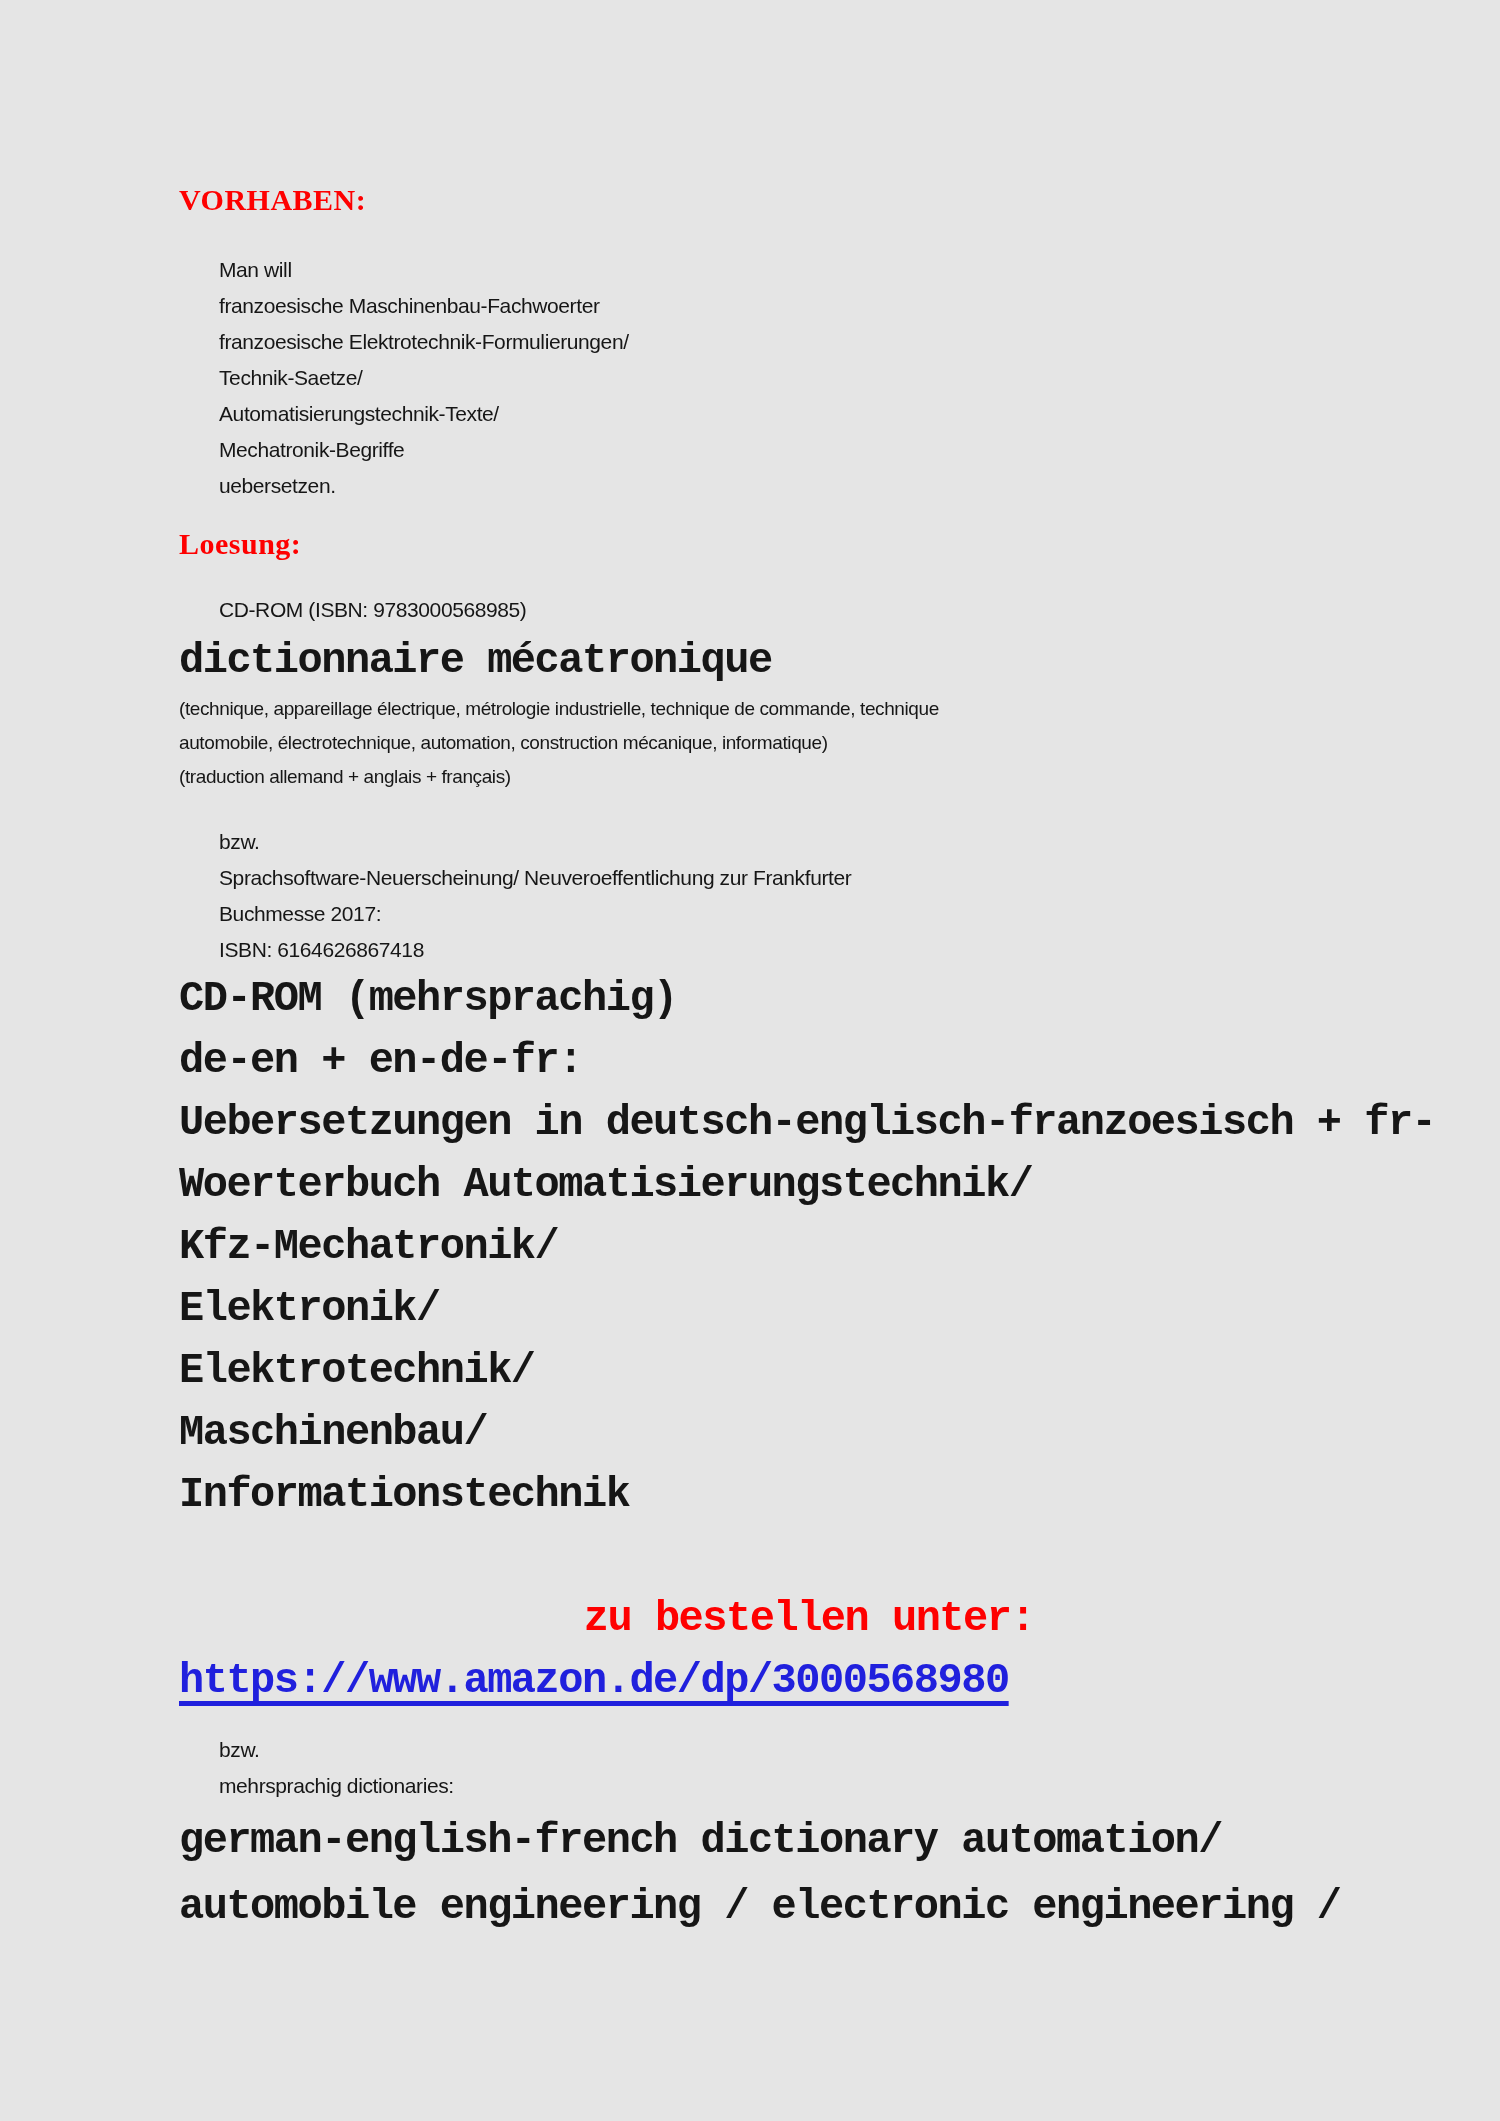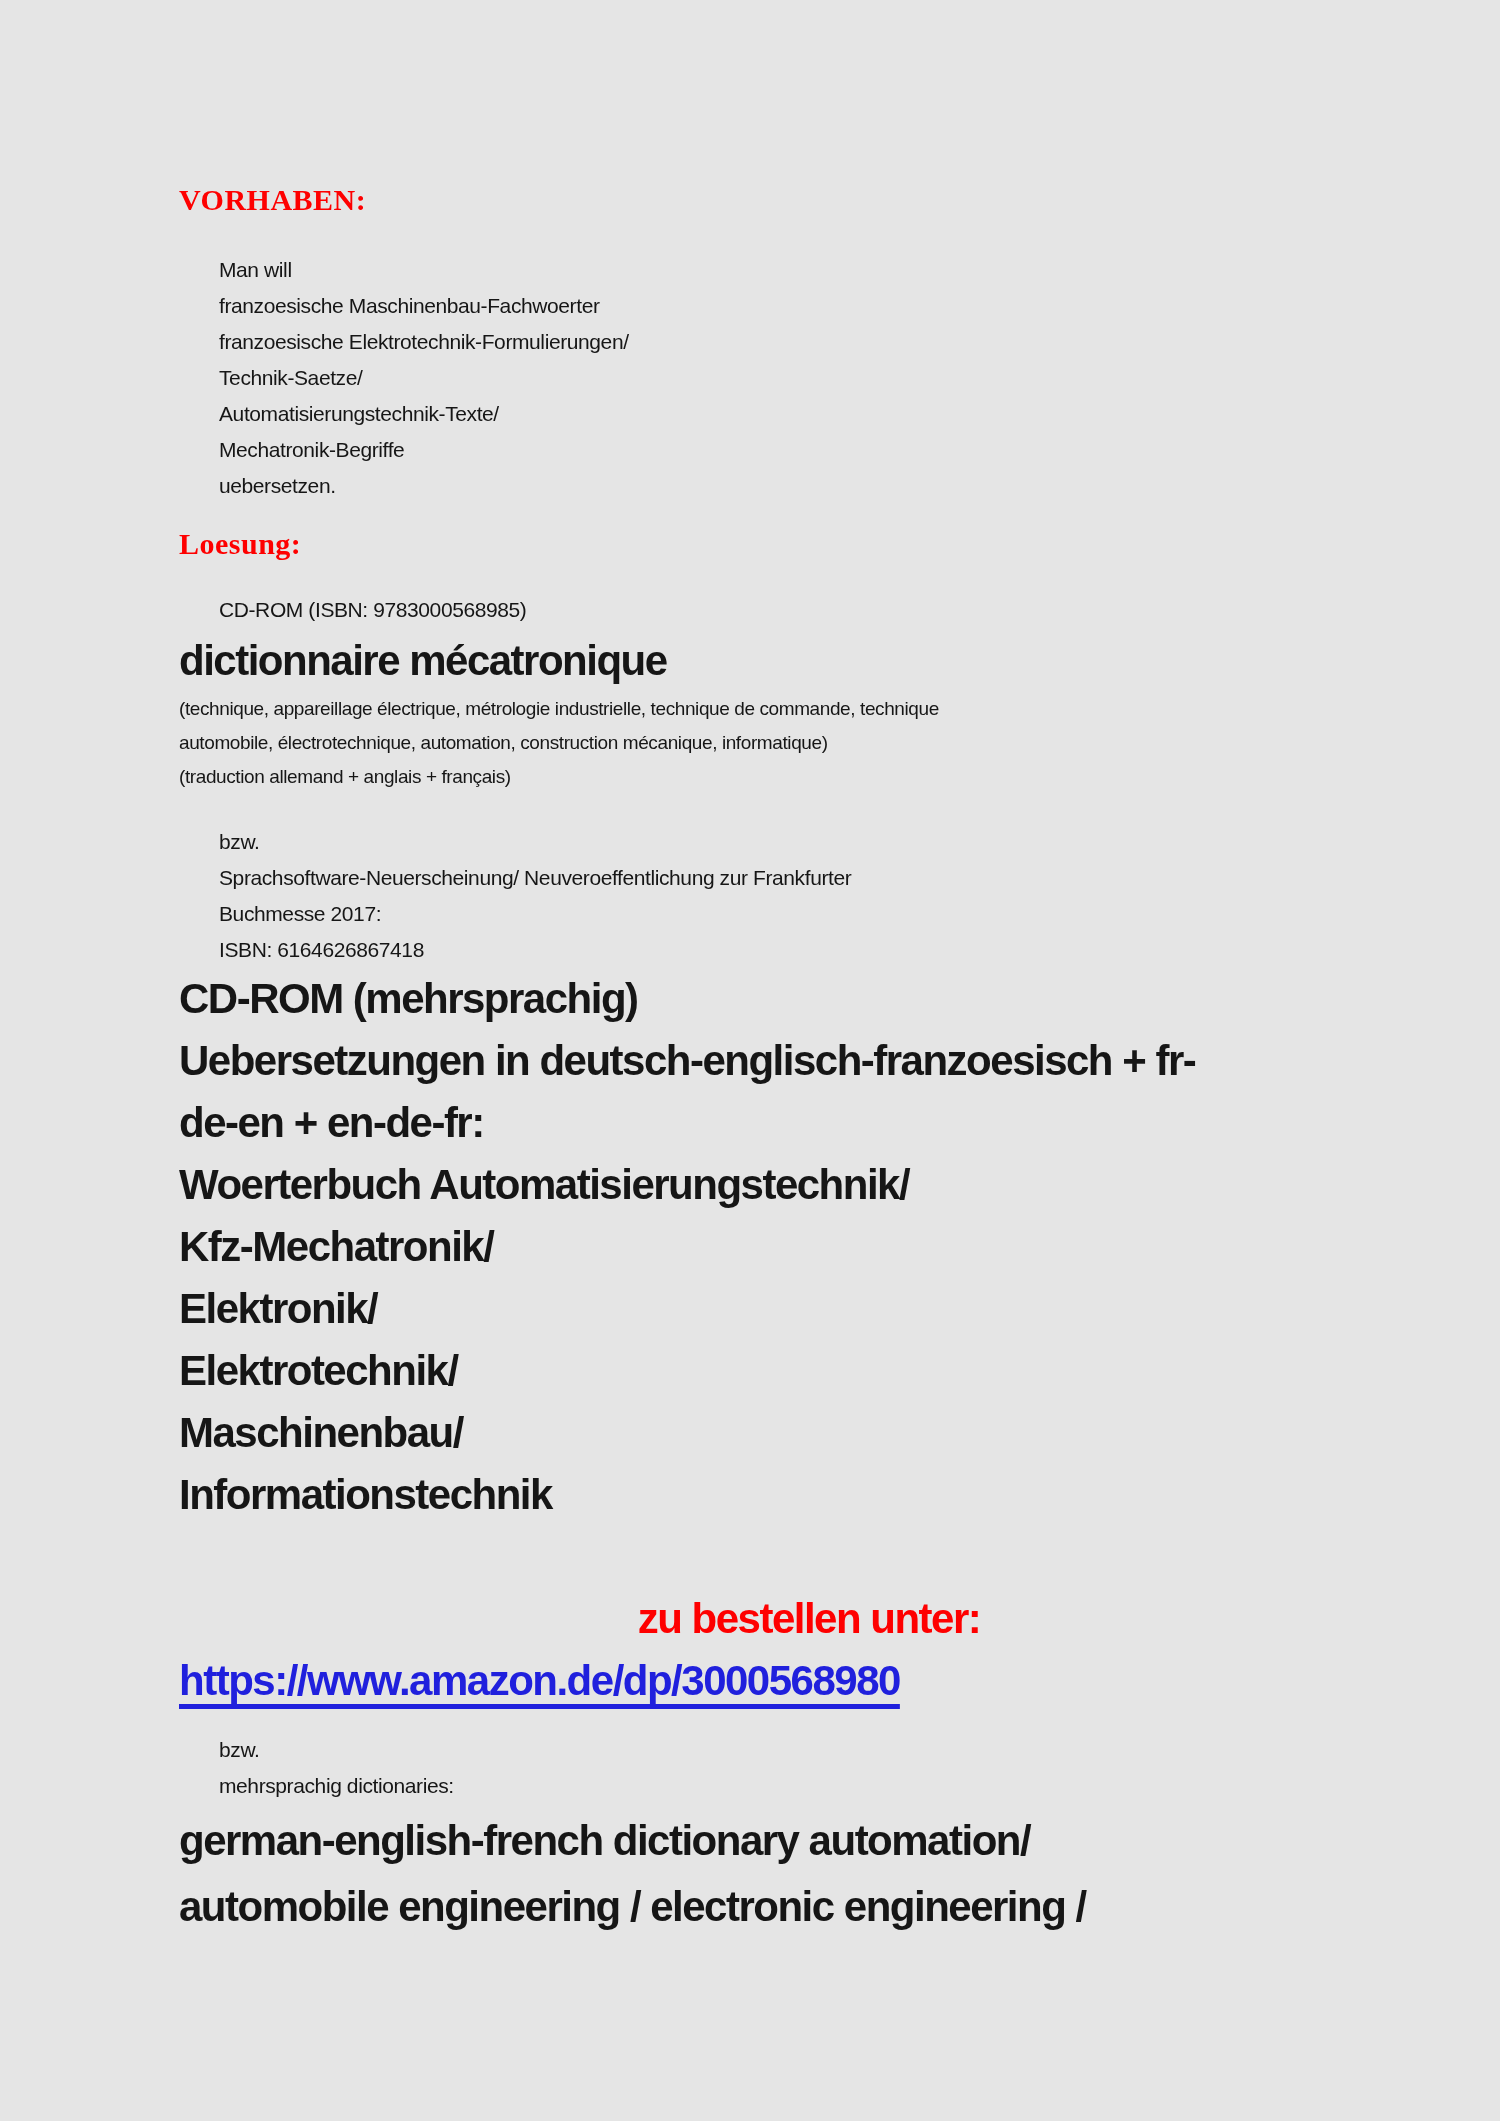--- a/index.html
+++ b/index.html
@@ -35,20 +35,21 @@
   .paren-block {
     font-size: 19px;
     line-height: 34px;
     letter-spacing: -0.4px;
   }
   .big {
     font-weight: bold;
     font-size: 42px;
     line-height: 62px;
     letter-spacing: -1.5px;
+    font-family: Liberation Mono, monospace;
   }
   .big-red { color: #fe0000; text-align: center; }
   .link-line {
     color: #2020dd;
     text-decoration: underline;
     text-decoration-thickness: 5px;
     text-underline-offset: 9px;
     cursor: pointer;
   }
   
@@ -95,22 +96,22 @@
     <div class="body-text m-bzw1">bzw.</div>
 
     <div class="body-text">
       <div>Sprachsoftware-Neuerscheinung/ Neuveroeffentlichung zur Frankfurter</div>
       <div>Buchmesse 2017:</div>
       <div>ISBN: 6164626867418</div>
     </div>
 
     <div class="big">
       <div>CD-ROM (mehrsprachig)</div>
+      <div>de-en + en-de-fr:</div>
       <div>Uebersetzungen in deutsch-englisch-franzoesisch + fr-</div>
-      <div>de-en + en-de-fr:</div>
       <div>Woerterbuch Automatisierungstechnik/</div>
       <div>Kfz-Mechatronik/</div>
       <div>Elektronik/</div>
       <div>Elektrotechnik/</div>
       <div>Maschinenbau/</div>
       <div>Informationstechnik</div>
     </div>
 
     <div class="big big-red m-order">zu bestellen unter:</div>
 

